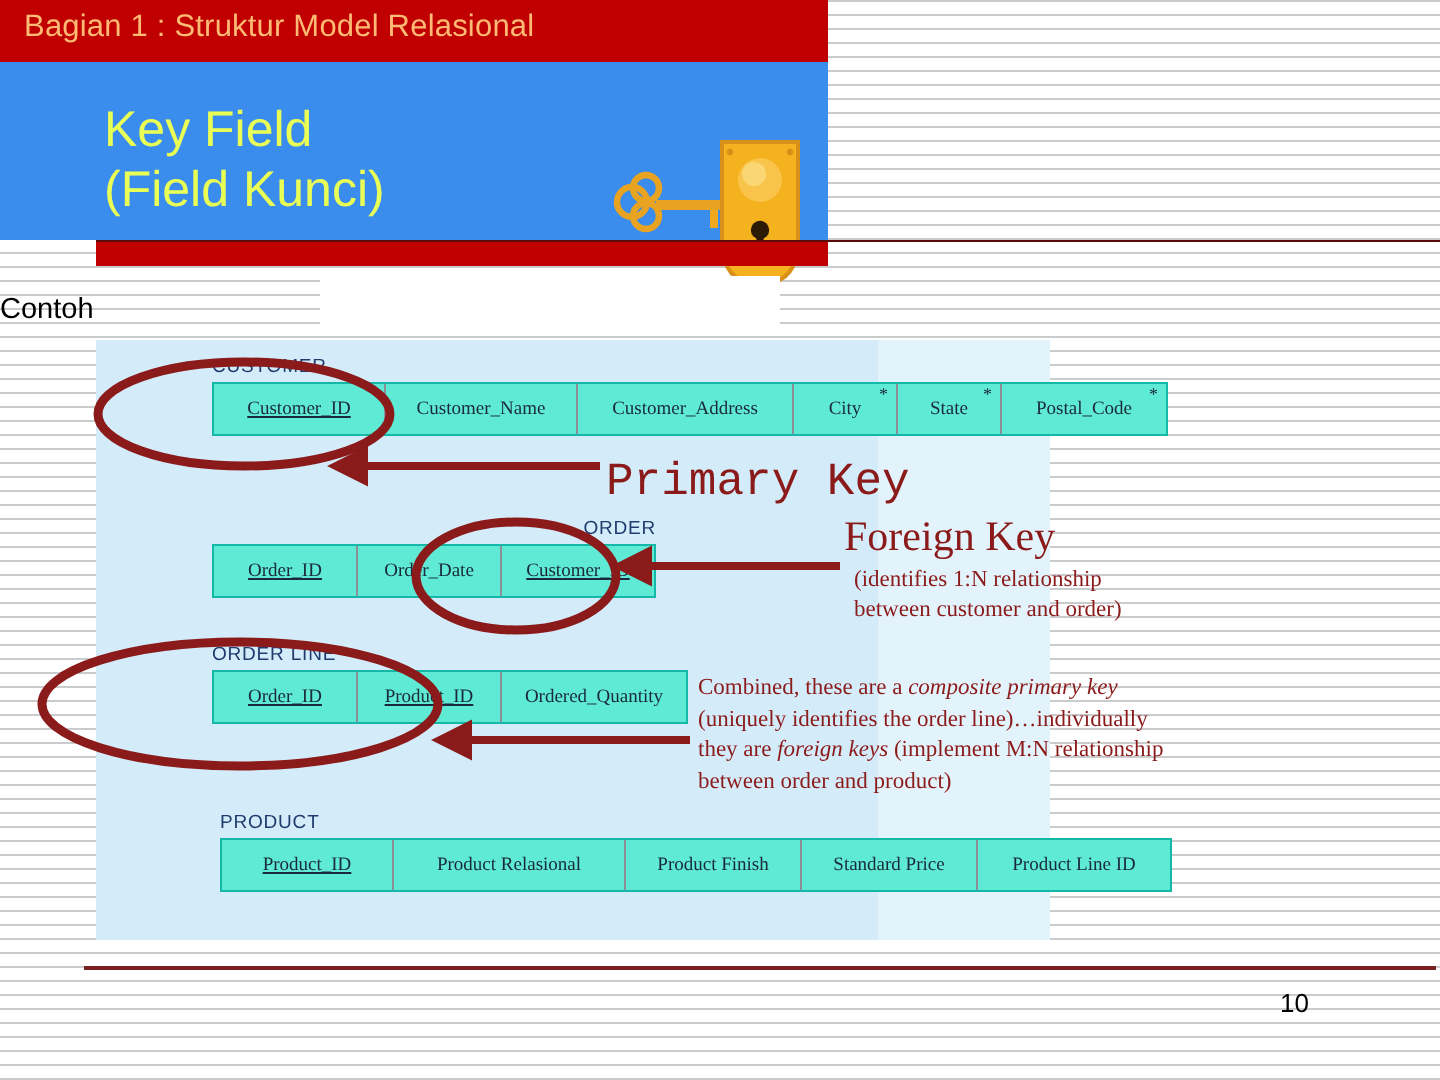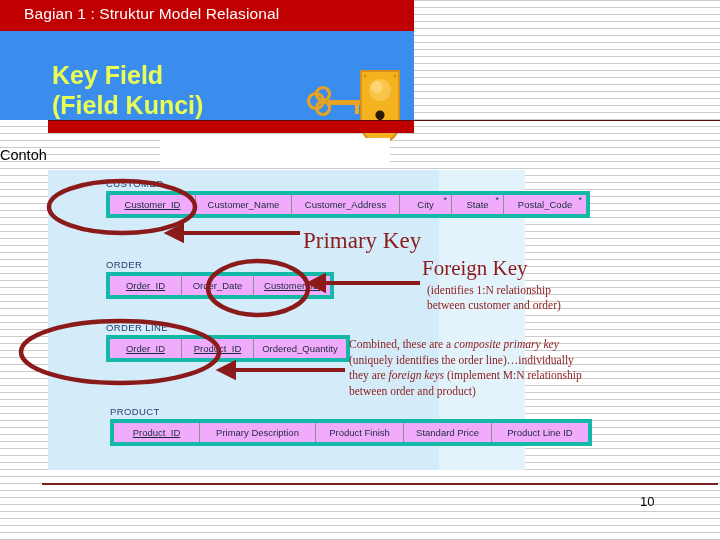--- a/index.html
+++ b/index.html
@@ -32,42 +32,41 @@
   
   #title-bar {
     position: absolute;
     left: 0; top: 0;
     width: 414px; height: 31px;
     background: #c00000;
     box-sizing: border-box;
   }
   #title-text {
     position: absolute;
-    left: 24px; top: 5px;
+    left: 12px; top: 5px;
     font-size: 15.5px;
-    color: #ffffff;
+    color: #fdba74;
     white-space: nowrap;
     letter-spacing: 0.1px;
   }
 
   
   #banner {
     position: absolute;
     left: 0; top: 31px;
     width: 414px; height: 89px;
     background: #3a8ced;
   }
   #banner-title {
     position: absolute;
-    left: 52px; top: 29px;
+    left: 52px; top: 19px;
     font-size: 25px;
     line-height: 30px;
     color: #eaff55;
     white-space: pre;
-    font-weight: bold;
   }
 
   
   #key-art {
     position: absolute;
     left: 303px; top: 39px;
     width: 100px; height: 76px;
   }
 
   
@@ -118,24 +117,25 @@
   .entity { position: absolute; }
   .entity-name {
     font-size: 9.5px;
     color: #203c6e;
     letter-spacing: 0.4px;
     margin-bottom: 2px;
     white-space: nowrap;
   }
   .entity-row {
     display: flex;
-    border: 4px solid #14b8a6;
-    background: #f0abfc;
+    border: 1px solid #14b8a6;
+    background: #5eead4;
     box-sizing: border-box;
     height: 27px;
+    font-family: Liberation Serif, serif;
   }
   .cell {
     border-right: 1px solid #8b9096;
     font-size: 9.5px;
     color: #1b2a3a;
     display: flex;
     align-items: center;
     justify-content: center;
     box-sizing: border-box;
     padding: 0 5px;
@@ -159,21 +159,21 @@
     width: 720px; height: 540px;
     pointer-events: none;
   }
 
   .anno-head {
     position: absolute;
     font-family: "Liberation Serif", serif;
     color: #8b1a1a;
     white-space: nowrap;
   }
-  #lbl-primary  { left: 303px; top: 228px; font-size: 23px; }
+  #lbl-primary  { left: 303px; top: 228px; font-size: 23px; font-family: Liberation Mono, monospace; }
   #lbl-foreign  { left: 422px; top: 256px; font-size: 21px; }
   #txt-foreign {
     position: absolute;
     left: 427px; top: 283px;
     width: 230px;
     font-family: "Liberation Serif", serif;
     font-size: 11.5px;
     line-height: 15px;
     color: #8b1a1a;
   }
@@ -261,41 +261,41 @@
           <div class="entity-name">CUSTOMER</div>
           <div class="entity-row">
             <div class="cell key" style="width: 86px; min-width: 86px;">Customer_ID</div>
             <div class="cell" style="width: 96px; min-width: 96px;">Customer_Name</div>
             <div class="cell" style="width: 108px; min-width: 108px;">Customer_Address</div>
             <div class="cell star" style="width: 52px; min-width: 52px;">City</div>
             <div class="cell star" style="width: 52px; min-width: 52px;">State</div>
             <div class="cell star" style="width: 82px; min-width: 82px;">Postal_Code</div>
           </div>
         </div>
-        <div class="entity" style="left: 58px; top: 89px;">
+        <div class="entity" style="left: 58px; top: 89px; text-align: right;">
           <div class="entity-name">ORDER</div>
           <div class="entity-row">
             <div class="cell key" style="width: 72px; min-width: 72px;">Order_ID</div>
             <div class="cell" style="width: 72px; min-width: 72px;">Order_Date</div>
             <div class="cell key" style="width: 76px; min-width: 76px;">Customer_ID</div>
           </div>
         </div>
         <div class="entity" style="left: 58px; top: 152px;">
           <div class="entity-name">ORDER LINE</div>
           <div class="entity-row">
             <div class="cell key" style="width: 72px; min-width: 72px;">Order_ID</div>
             <div class="cell key" style="width: 72px; min-width: 72px;">Product_ID</div>
             <div class="cell" style="width: 92px; min-width: 92px;">Ordered_Quantity</div>
           </div>
         </div>
         <div class="entity" style="left: 62px; top: 236px;">
           <div class="entity-name">PRODUCT</div>
           <div class="entity-row">
             <div class="cell key" style="width: 86px; min-width: 86px;">Product_ID</div>
-            <div class="cell" style="width: 116px; min-width: 116px;">Primary Description</div>
+            <div class="cell" style="width: 116px; min-width: 116px;">Product Relasional</div>
             <div class="cell" style="width: 88px; min-width: 88px;">Product Finish</div>
             <div class="cell" style="width: 88px; min-width: 88px;">Standard Price</div>
             <div class="cell" style="width: 96px; min-width: 96px;">Product Line ID</div>
           </div>
         </div>
       </div>
   </div>
 
   <div id="anno">
     <svg width="720" height="540" viewBox="0 0 720 540">

